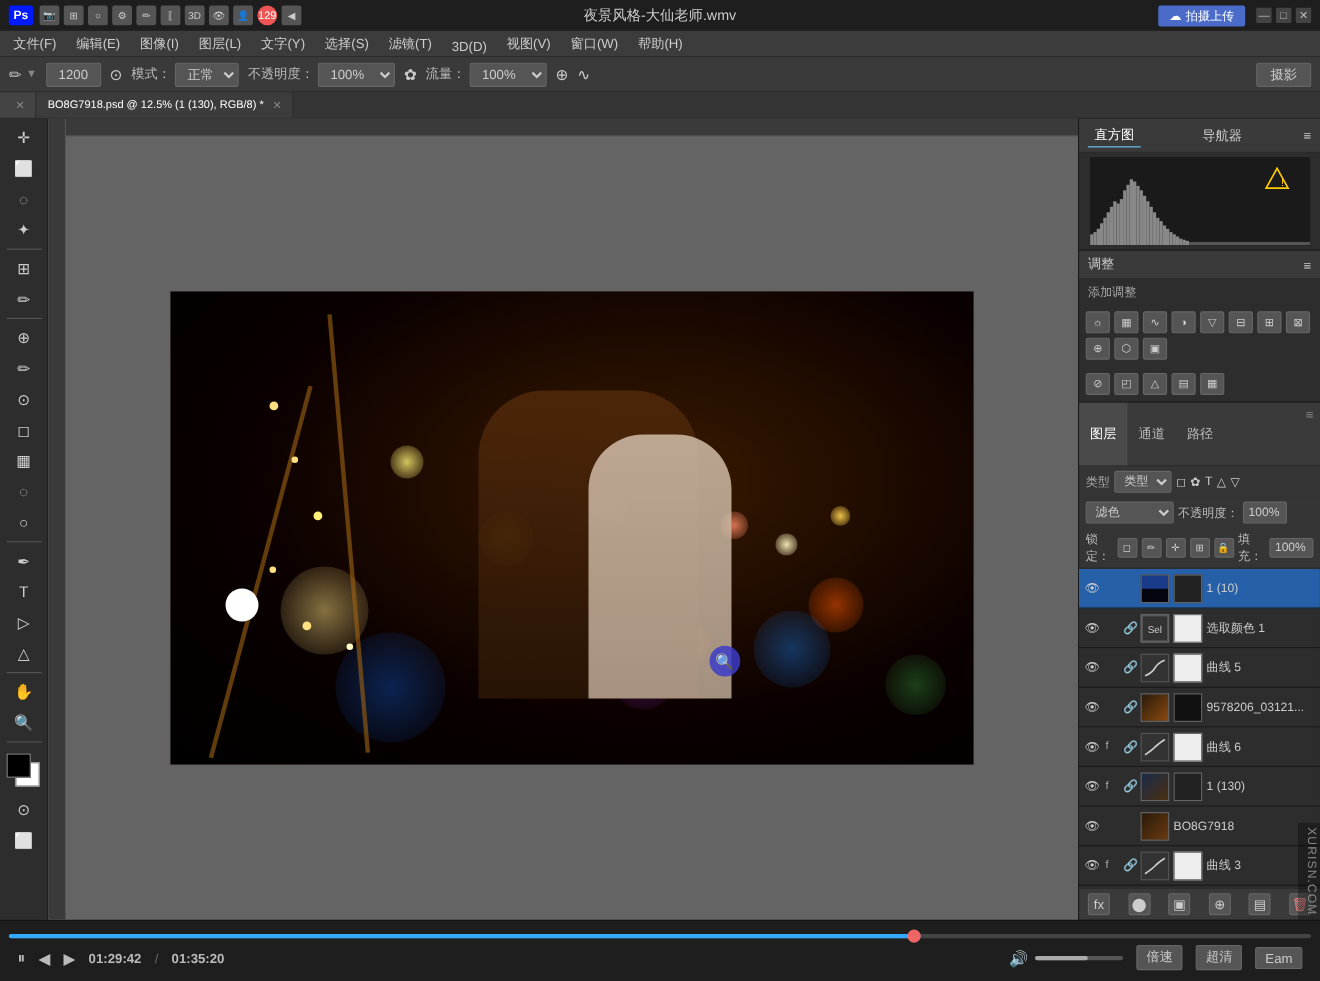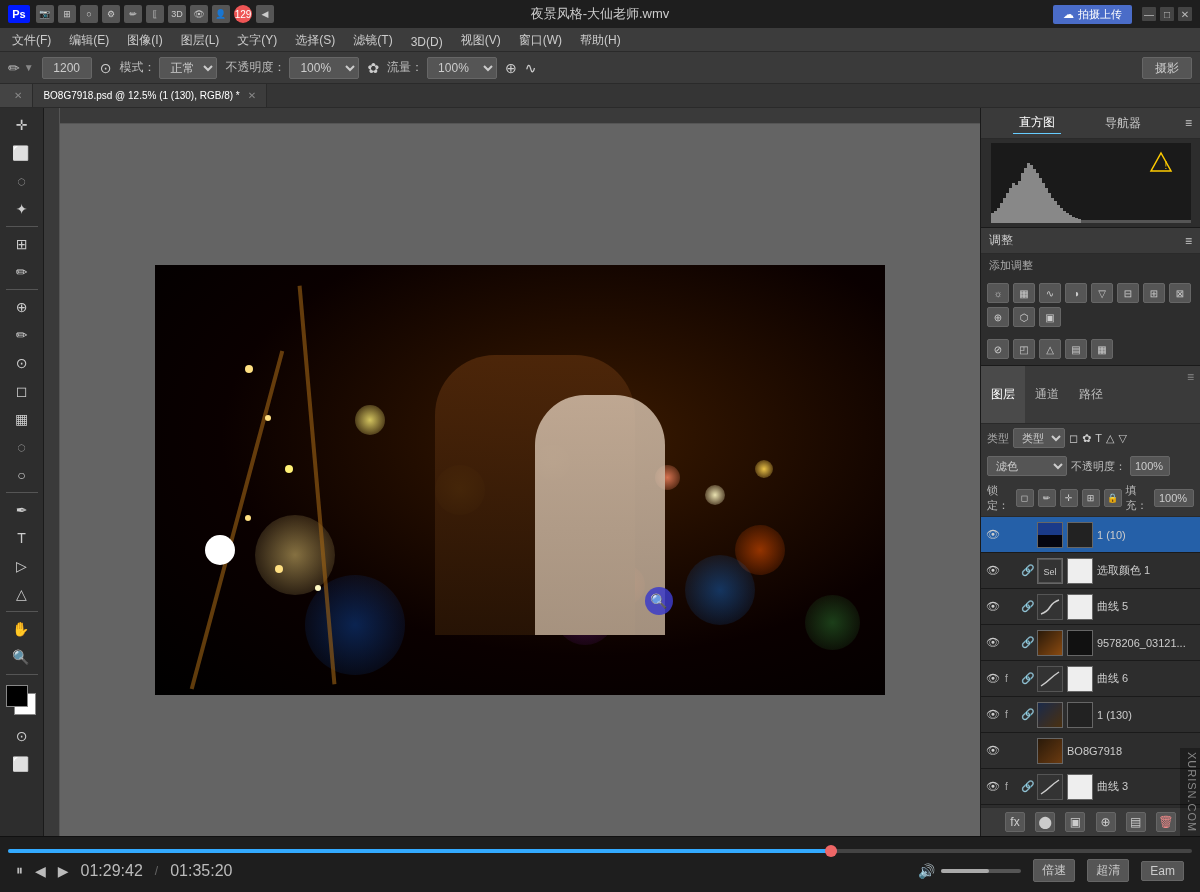--- a/index.html
+++ b/index.html
@@ -346,21 +346,21 @@
       padding: 4px 8px;
       background: #3a3a3a;
       border-bottom: 1px solid #2a2a2a;
       font-size: 12px;
       color: #ccc;
     }
     .panel-tab {
       cursor: pointer;
       padding: 2px 6px;
     }
-    .panel-tab.active { color: #fff; border-bottom: 1px solid #6cf; margin-left: 24px; }
+    .panel-tab.active { color: #fff; border-bottom: 1px solid #6cf; }
     #histogram-canvas {
       width: 200px;
       height: 80px;
       margin: 4px auto;
       display: block;
       background: #1a1a1a;
     }
 
     
     #adjustments-panel {
@@ -551,21 +551,21 @@
       white-space: nowrap;
       overflow: hidden;
       text-overflow: ellipsis;
     }
 
     
     #layers-bottom {
       display: flex;
       align-items: center;
       justify-content: space-between;
-      padding: 4px 24px;
+      padding: 4px 8px;
       background: #3a3a3a;
       border-top: 1px solid #2a2a2a;
     }
     .layer-bottom-btn {
       width: 20px;
       height: 20px;
       background: #555;
       border: 1px solid #666;
       display: flex;
       align-items: center;
@@ -630,22 +630,23 @@
     }
     .vc-btn {
       cursor: pointer;
       color: #bbb;
       font-size: 14px;
       display: flex;
       align-items: center;
       justify-content: center;
     }
     .vc-time {
-      font-size: 16px;
+      font-size: 12px;
       color: #bbb;
+      font-weight: bold;
     }
     .vc-spacer { flex: 1; }
     .vc-vol { display: flex; align-items: center; gap: 6px; font-size: 14px; color: #bbb; }
     .vc-vol-slider {
       width: 80px;
       height: 4px;
       background: #555;
       border-radius: 2px;
       position: relative;
     }

